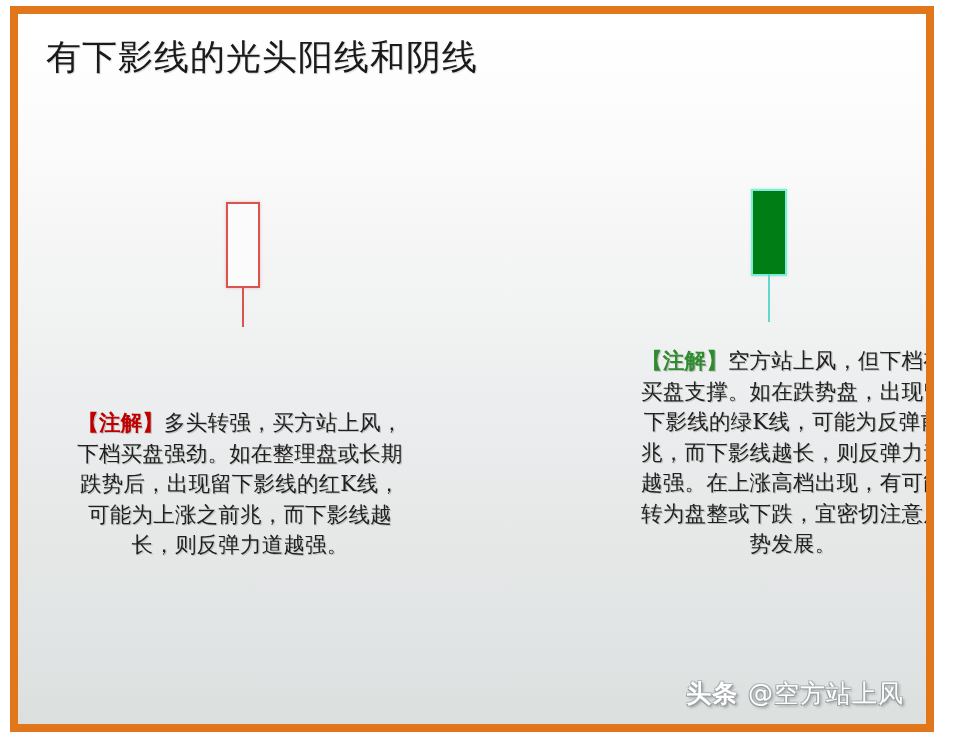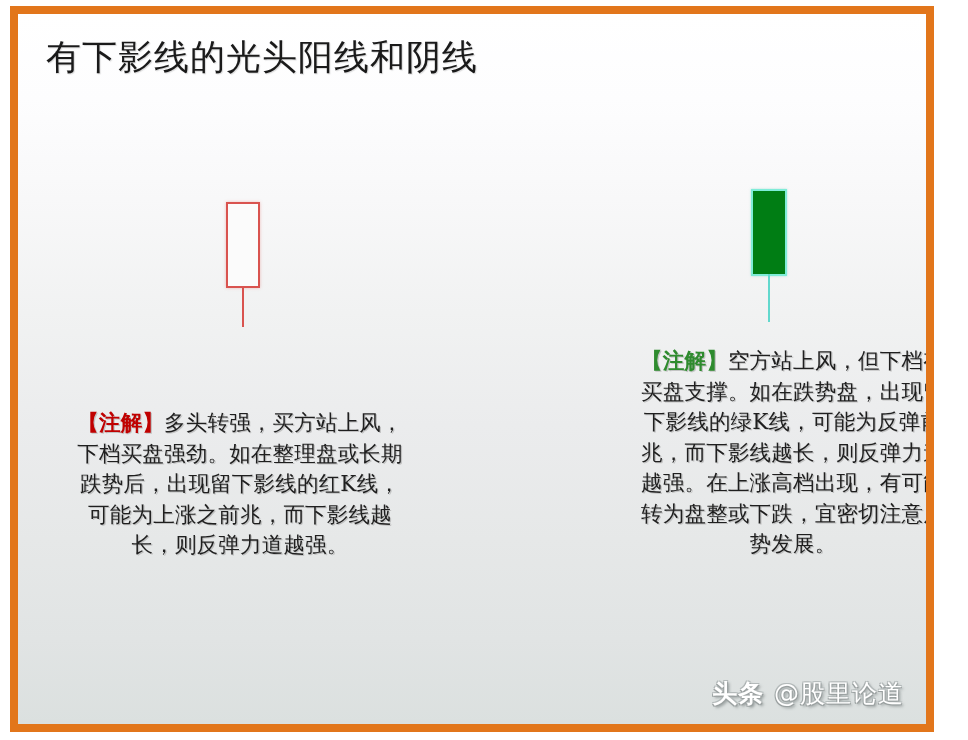--- a/index.html
+++ b/index.html
@@ -181,19 +181,19 @@
 
     <div class="candle" id="candle-bearish">
       <div class="candle-body"></div>
       <div class="candle-shadow"></div>
     </div>
 
     <div class="note-block" id="note-bullish"><span class="note-tag tag-red">【注解】</span><span>多头转强，买方站上风，下档买盘强劲。如在整理盘或长期跌势后，出现留下影线的红K线，可能为上涨之前兆，而下影线越长，则反弹力道越强。</span></div>
 
     <div class="note-block" id="note-bearish"><span class="note-tag tag-green">【注解】</span><span>空方站上风，但下档有买盘支撑。如在跌势盘，出现留下影线的绿K线，可能为反弹前兆，而下影线越长，则反弹力道越强。在上涨高档出现，有可能转为盘整或下跌，宜密切注意后势发展。</span></div>
 
-    <div class="watermark"><span>头条</span>&nbsp;<span class="wm-at">@股里论道</span></div>
+    <div class="watermark"><span>头条</span>&nbsp;<span class="wm-at">@空方站上风</span></div>
 
   </div>
 
   <div class="frame-border"></div>
 
 </div>
 
 </body></html>

